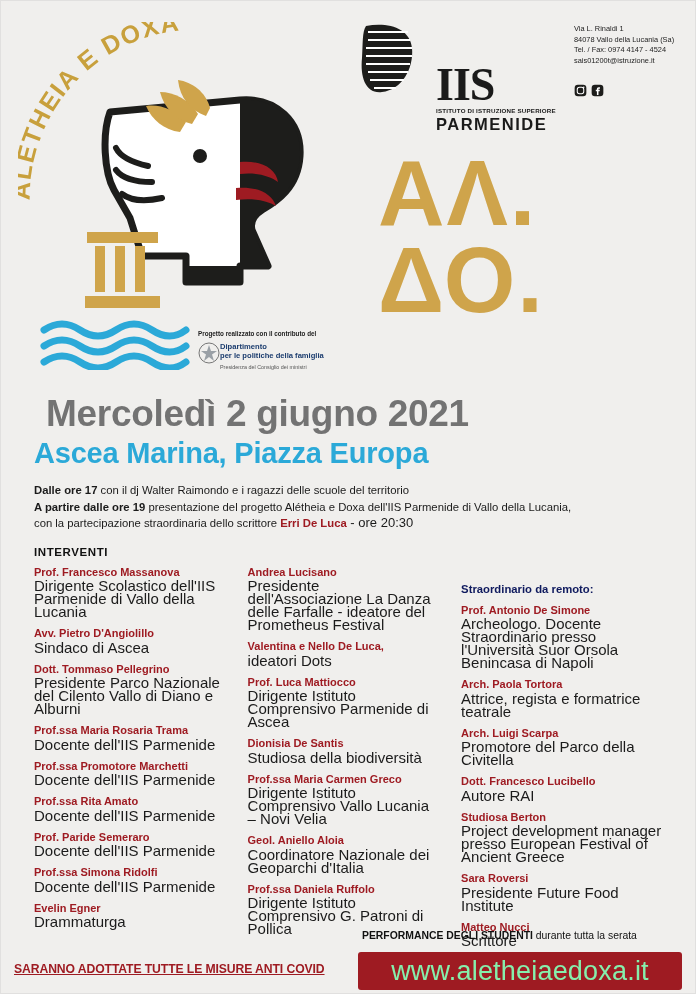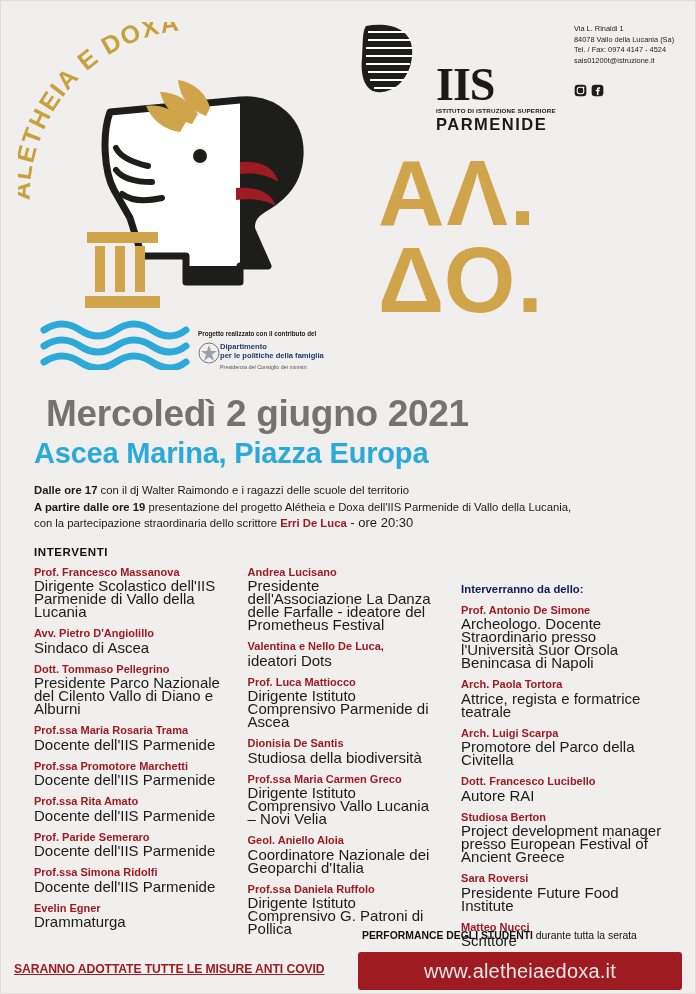--- a/index.html
+++ b/index.html
@@ -107,21 +107,21 @@
   .perf b{font-weight:bold;}
   .covid{
     position:absolute;left:14px;top:962px;width:340px;
     font-size:12.2px;font-weight:bold;color:#9e1b22;text-decoration:underline;
     letter-spacing:-.1px;
   }
   .url-bar{
     position:absolute;left:358px;top:952px;width:324px;height:38px;
     background:#9e1b22;border-radius:3px;display:flex;align-items:center;justify-content:center;
   }
-  .url-bar span{color:#e5e5e5;font-size:20px;letter-spacing:.2px;}
+  .url-bar span{color:#86efac;font-size:27px;letter-spacing:.2px;}
   .divider-shadow{
     position:absolute;left:0;top:0;width:696px;height:994px;
     box-shadow:inset 0 0 0 1px rgba(0,0,0,.06);pointer-events:none;
   }
 </style>
 </head>
 <body>
 
 <div class="poster">
 
@@ -311,21 +311,21 @@
         <div class="prole">Coordinatore Nazionale dei Geoparchi d'Italia</div>
       </div>
       <div class="person">
         <div class="pname">Prof.ssa Daniela Ruffolo</div>
         <div class="prole">Dirigente Istituto Comprensivo G. Patroni di Pollica</div>
       </div>
     </div>
 
     <div class="col c3">
       <div class="spacer-remote"></div>
-      <div class="remote-title">Interverranno da dello:</div>
+      <div class="remote-title">Straordinario da remoto:</div>
       <div class="person">
         <div class="pname">Prof. Antonio De Simone</div>
         <div class="prole">Archeologo. Docente Straordinario presso l'Università Suor Orsola Benincasa di Napoli</div>
       </div>
       <div class="person">
         <div class="pname">Arch. Paola Tortora</div>
         <div class="prole">Attrice, regista e formatrice teatrale</div>
       </div>
       <div class="person">
         <div class="pname">Arch. Luigi Scarpa</div>

